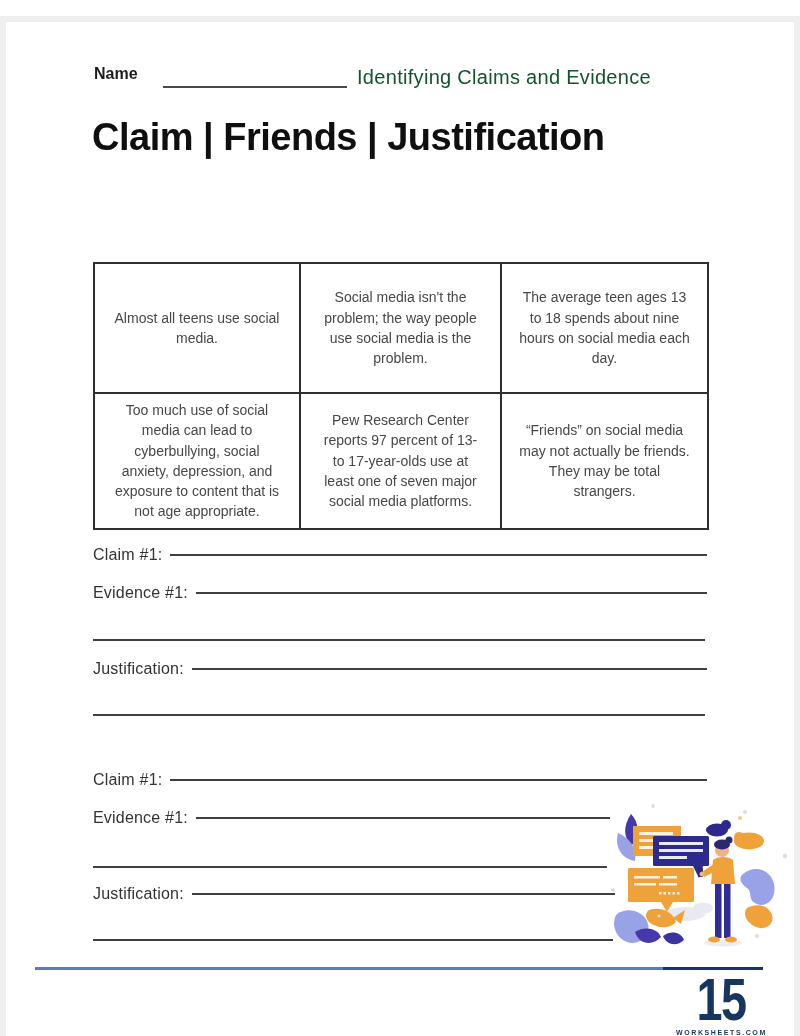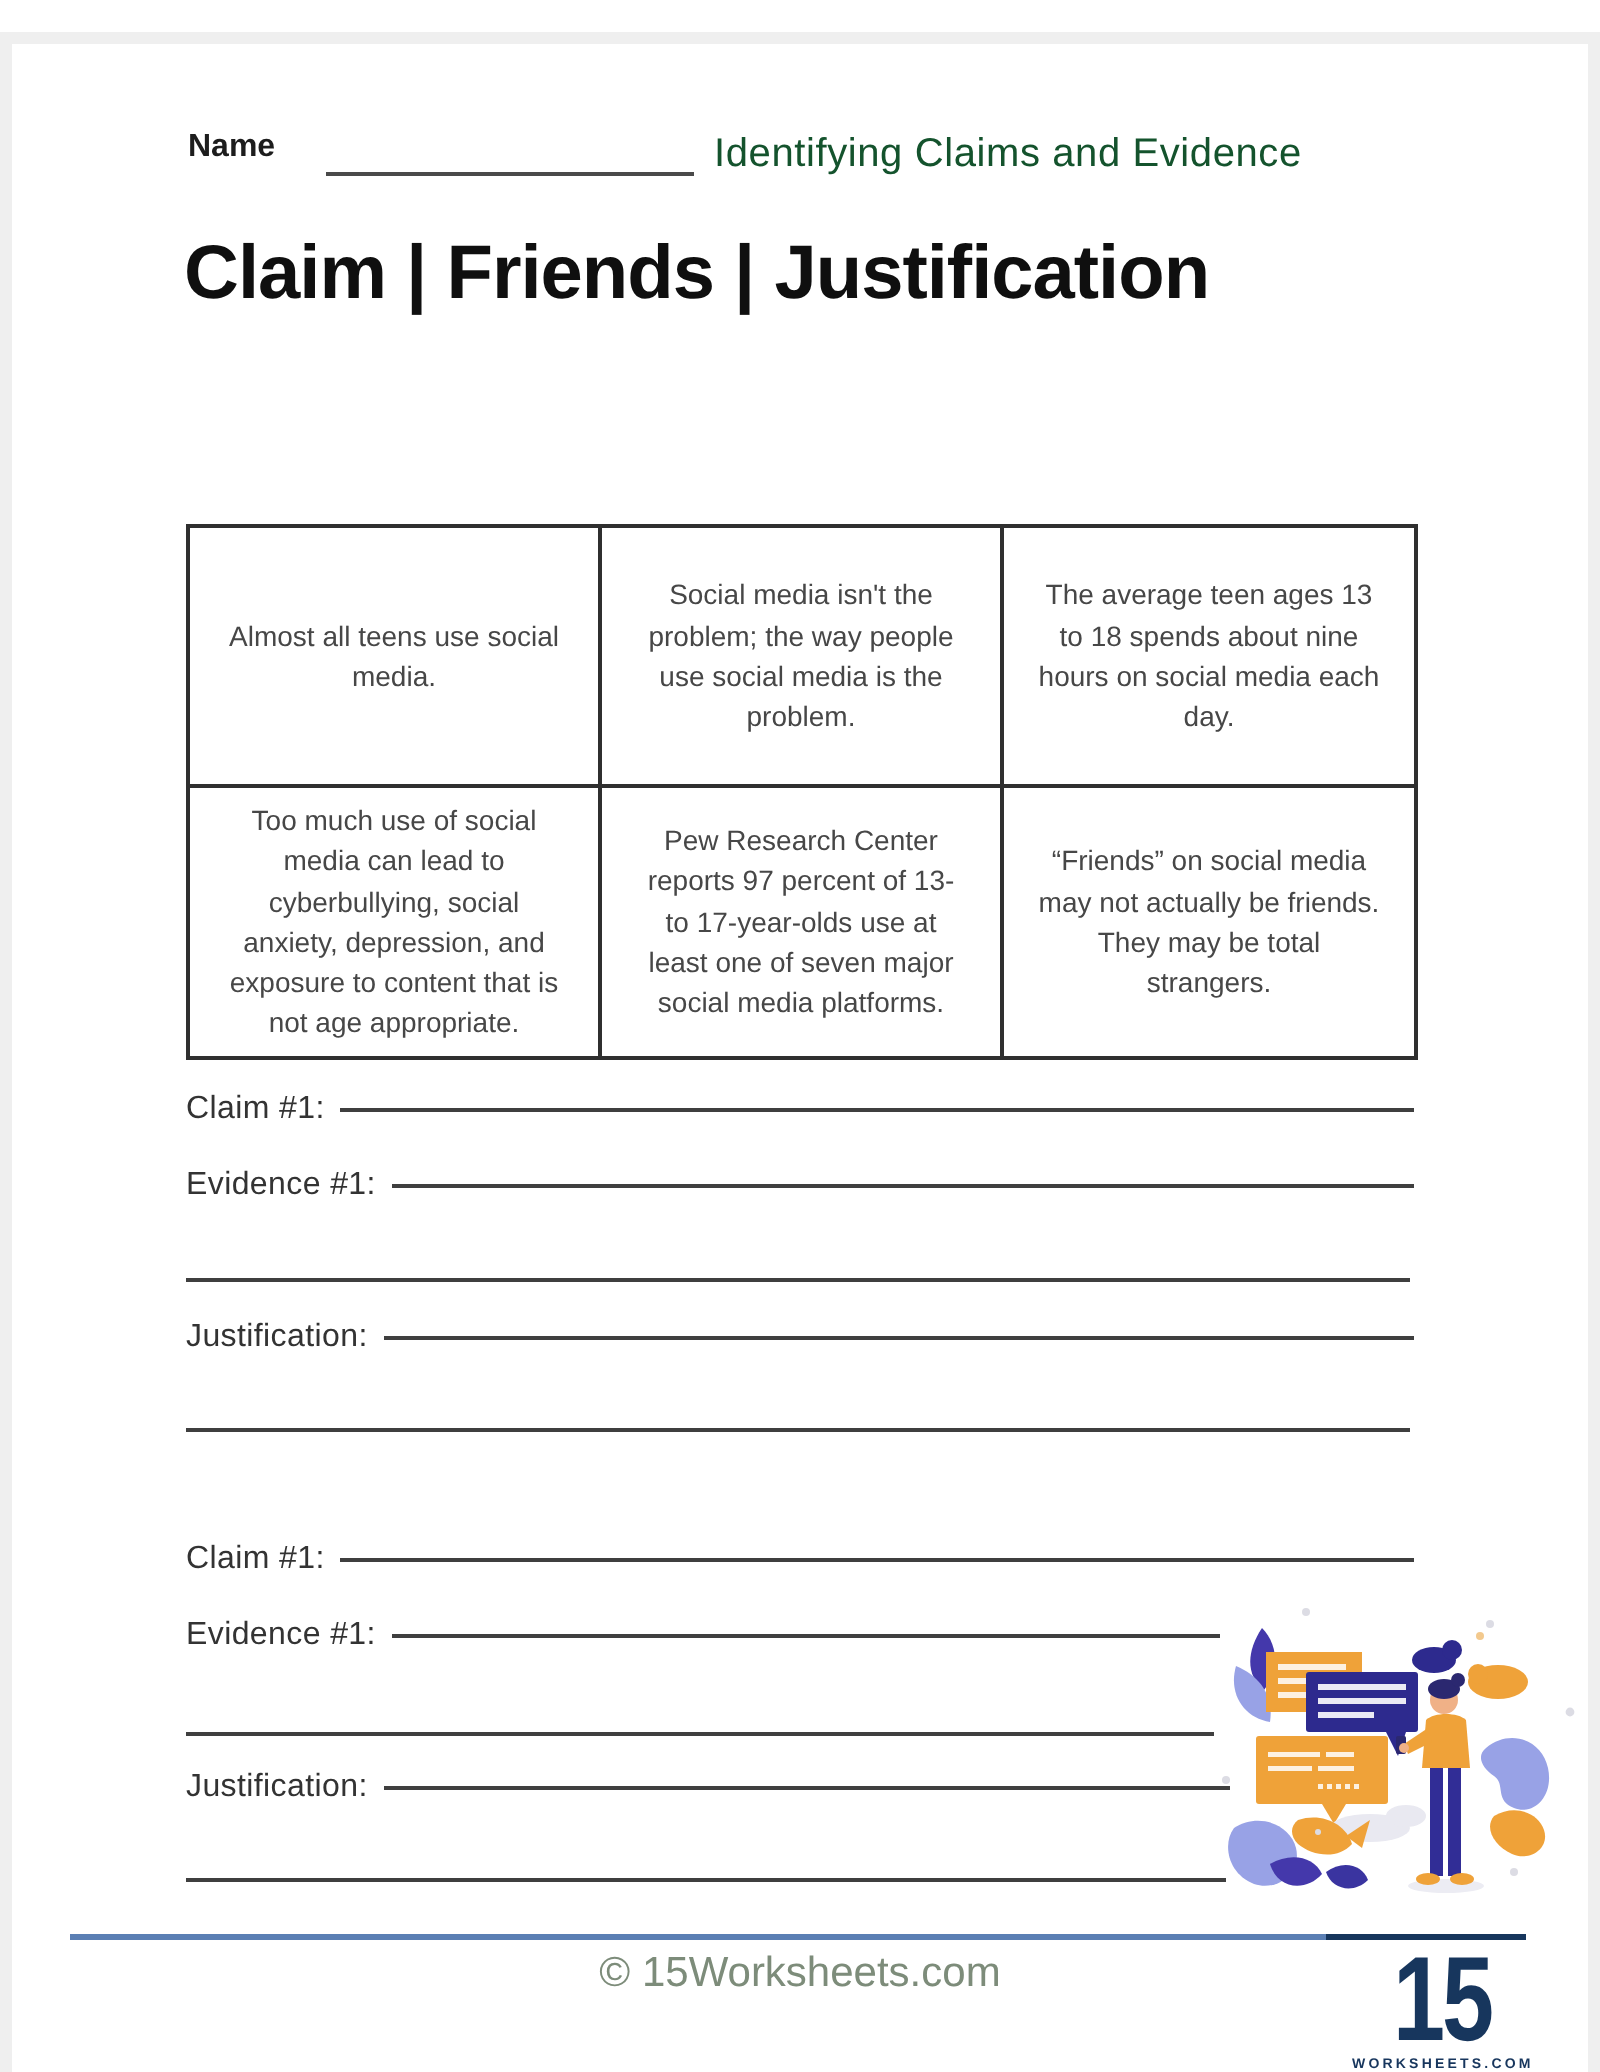--- a/index.html
+++ b/index.html
@@ -178,19 +178,18 @@
       <path d="M48,112 C60,108 72,114 75,124 C68,132 55,130 48,124 C44,120 44,115 48,112 Z" fill="#efa239"></path>
       <polygon points="72,120 84,112 80,126" fill="#efa239"></polygon>
       <path d="M34,134 C44,128 56,130 60,139 C52,148 38,147 34,134 Z" fill="#4438ab"></path>
       <path d="M62,138 C70,132 80,134 83,142 C76,149 65,147 62,138 Z" fill="#3a34a0"></path>
       <circle cx="58" cy="118" r="1.5" fill="#dcdce4"></circle>
     </g>
   </svg>
 
   <div class="footer-rule"></div>
   <div class="footer-rule-dark"></div>
-  <div class="copyright">© 15Worksheets.com</div>
   <div class="logo">
     <div class="logo-number">15</div>
     <div class="logo-caption">WORKSHEETS.COM</div>
   </div>
 
 </div>
 
 </body></html>

